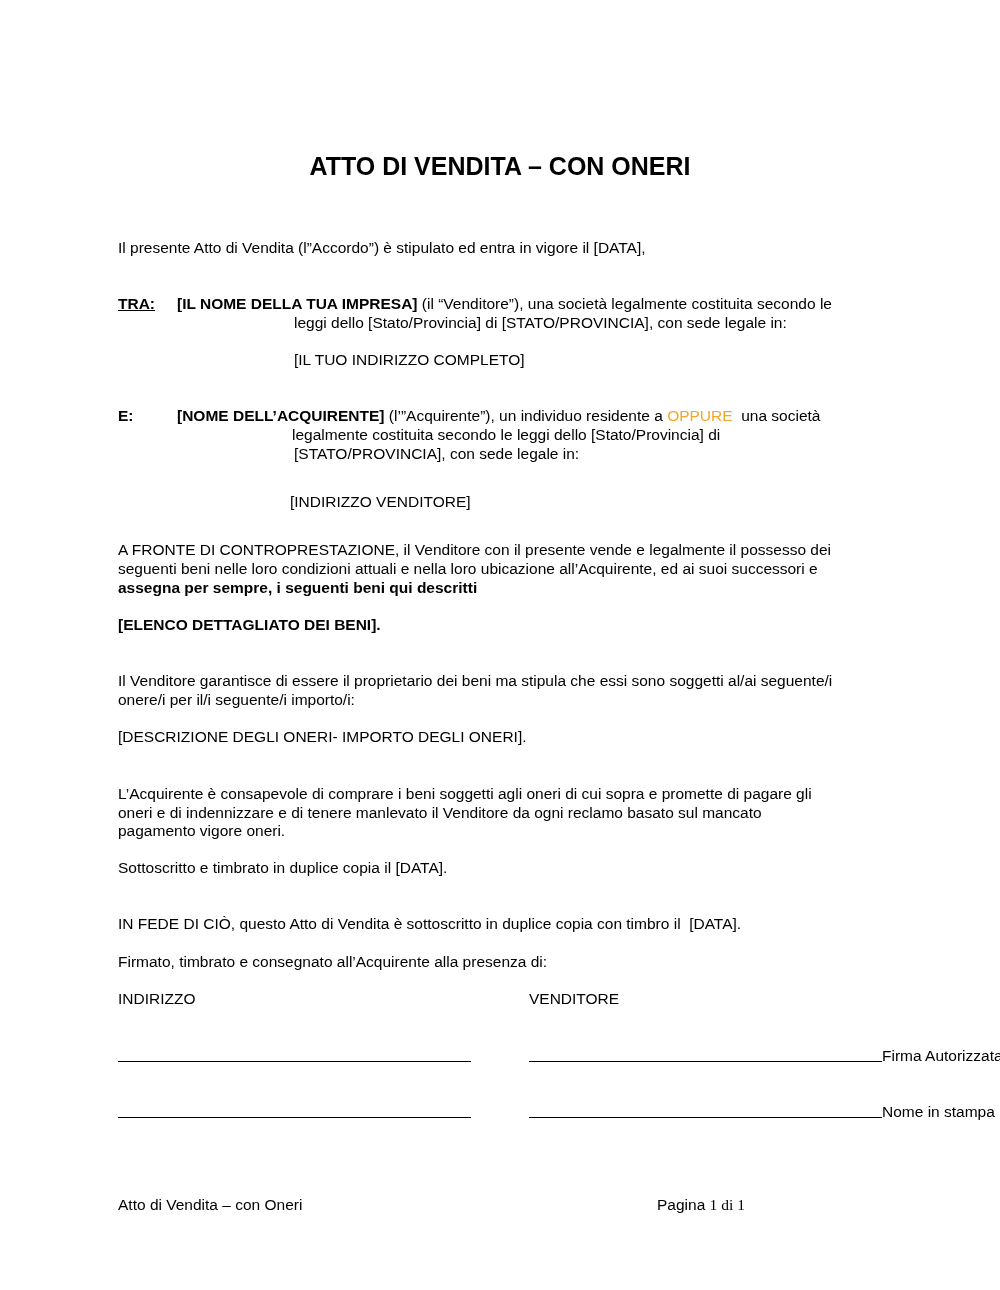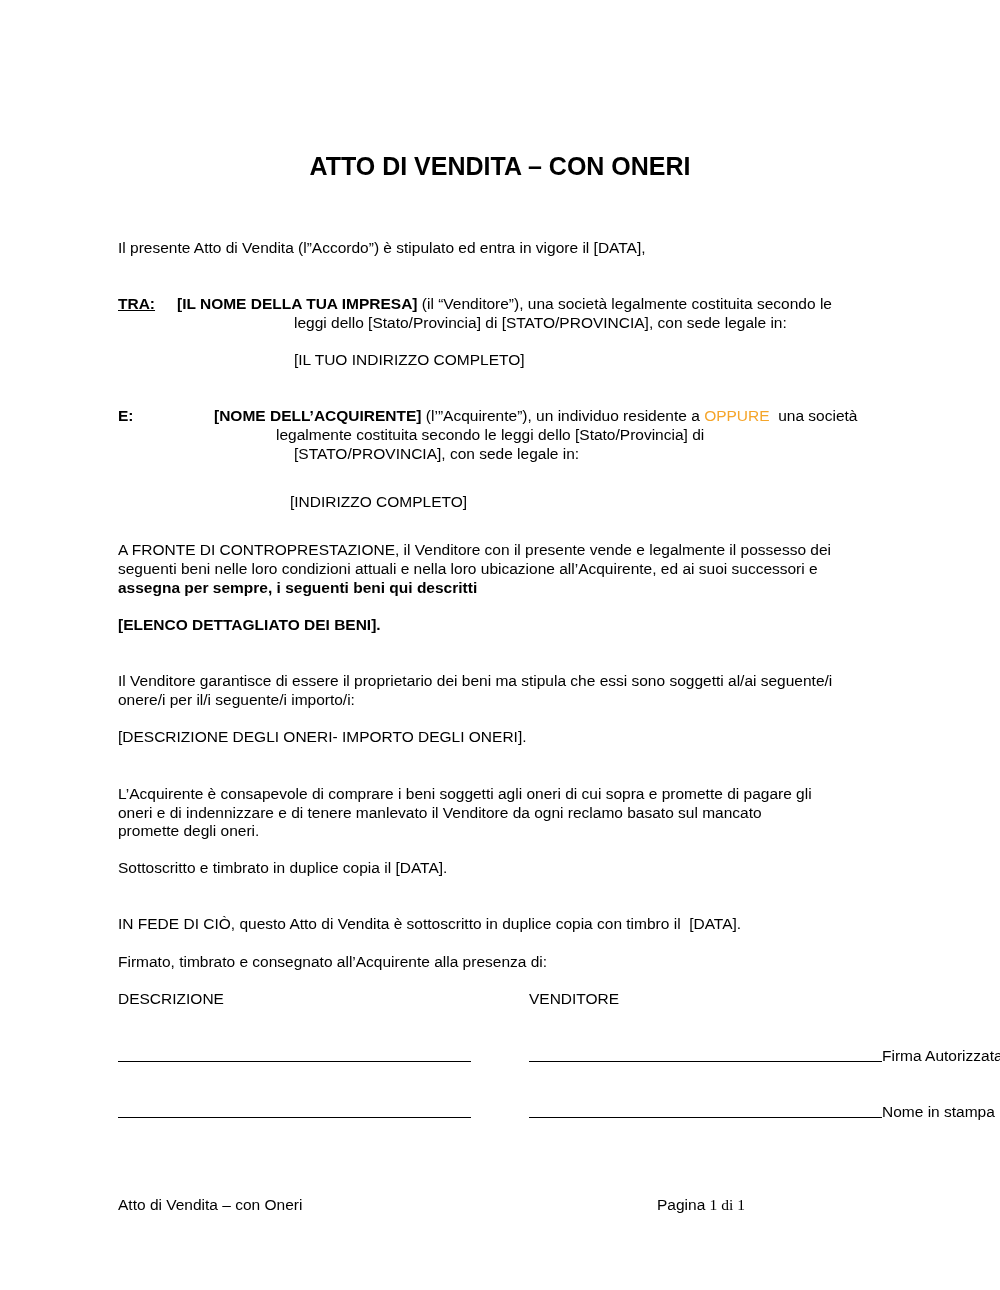--- a/index.html
+++ b/index.html
@@ -27,47 +27,47 @@
   <div class="abs" style="left:118px; top:238px;">Il presente Atto di Vendita (l”Accordo”) è stipulato ed entra in vigore il [DATA],</div>
 
   <div class="abs b" style="left:118px; top:294px;text-decoration:underline;">TRA:</div>
   <div class="abs" style="left:177px; top:294px;">
     <span class="b">[IL NOME DELLA TUA IMPRESA]</span><span> (il “Venditore”), una società legalmente costituita secondo le</span>
   </div>
   <div class="abs" style="left:294px; top:313px;">leggi dello [Stato/Provincia] di [STATO/PROVINCIA], con sede legale in:</div>
   <div class="abs" style="left:294px; top:350px;">[IL TUO INDIRIZZO COMPLETO]</div>
 
   <div class="abs b" style="left:118px; top:406px;">E:</div>
-  <div class="abs" style="left:177px; top:406px;margin-left:37px;">
+  <div class="abs" style="left:177px; top:406px;">
     <span class="b">[NOME DELL’ACQUIRENTE]</span><span> (l’”Acquirente”), un individuo residente a </span><span class="orange">OPPURE</span><span style="white-space:pre;">  una società</span>
   </div>
-  <div class="abs" style="left:276px; top:425px;">legalmente costituita secondo le leggi dello [Stato/Provincia] di</div>
+  <div class="abs" style="left:292px; top:425px;">legalmente costituita secondo le leggi dello [Stato/Provincia] di</div>
   <div class="abs" style="left:294px; top:444px;">[STATO/PROVINCIA], con sede legale in:</div>
-  <div class="abs" style="left:290px; top:492px;">[INDIRIZZO COMPLETO]</div>
+  <div class="abs" style="left:290px; top:492px;">[INDIRIZZO VENDITORE]</div>
 
   <div class="abs" style="left:118px; top:540px;">A FRONTE DI CONTROPRESTAZIONE, il Venditore con il presente vende e legalmente il possesso dei</div>
   <div class="abs" style="left:118px; top:559px;">seguenti beni nelle loro condizioni attuali e nella loro ubicazione all’Acquirente, ed ai suoi successori e</div>
   <div class="abs" style="left:118px; top:578px;font-weight:bold;">assegna per sempre, i seguenti beni qui descritti</div>
   <div class="abs" style="left:118px; top:615px;font-weight:bold;">[ELENCO DETTAGLIATO DEI BENI].</div>
 
   <div class="abs" style="left:118px; top:671px;">Il Venditore garantisce di essere il proprietario dei beni ma stipula che essi sono soggetti al/ai seguente/i</div>
   <div class="abs" style="left:118px; top:690px;">onere/i per il/i seguente/i importo/i:</div>
   <div class="abs" style="left:118px; top:727px;">[DESCRIZIONE DEGLI ONERI- IMPORTO DEGLI ONERI].</div>
 
   <div class="abs" style="left:118px; top:784px;">L’Acquirente è consapevole di comprare i beni soggetti agli oneri di cui sopra e promette di pagare gli</div>
   <div class="abs" style="left:118px; top:803px;">oneri e di indennizzare e di tenere manlevato il Venditore da ogni reclamo basato sul mancato</div>
-  <div class="abs" style="left:118px; top:821px;">promette degli oneri.</div>
+  <div class="abs" style="left:118px; top:821px;">pagamento vigore oneri.</div>
 
   <div class="abs" style="left:118px; top:858px;">Sottoscritto e timbrato in duplice copia il [DATA].</div>
 
   <div class="abs" style="left:118px; top:914px; white-space:pre;">IN FEDE DI CIÒ, questo Atto di Vendita è sottoscritto in duplice copia con timbro il  [DATA].</div>
 
   <div class="abs" style="left:118px; top:952px;">Firmato, timbrato e consegnato all’Acquirente alla presenza di:</div>
 
-  <div class="abs" style="left:118px; top:989px;">DESCRIZIONE</div>
+  <div class="abs" style="left:118px; top:989px;">INDIRIZZO</div>
   <div class="abs" style="left:529px; top:989px;">VENDITORE</div>
 
   <div class="line" style="left:118px; width:353px; top:1061px;"></div>
   <div class="line" style="left:529px; width:353px; top:1061px;"></div>
   <div class="abs" style="left:882px; top:1046px;">Firma Autorizzata</div>
 
   <div class="line" style="left:118px; width:353px; top:1117px;"></div>
   <div class="line" style="left:529px; width:353px; top:1117px;"></div>
   <div class="abs" style="left:882px; top:1102px;">Nome in stampa</div>
 

